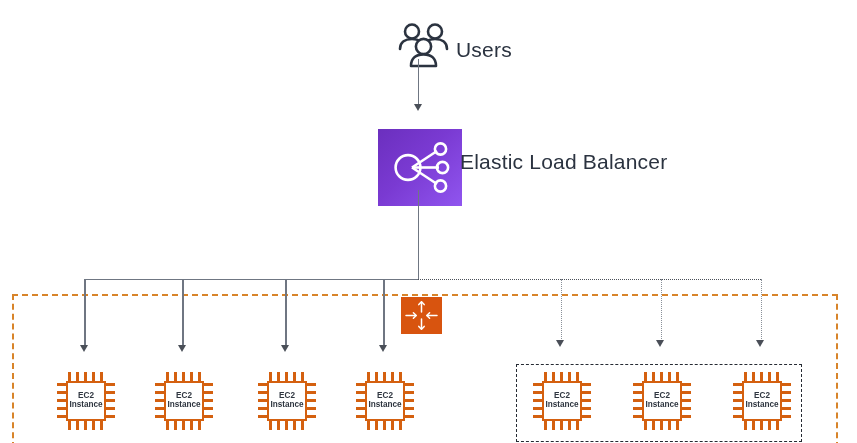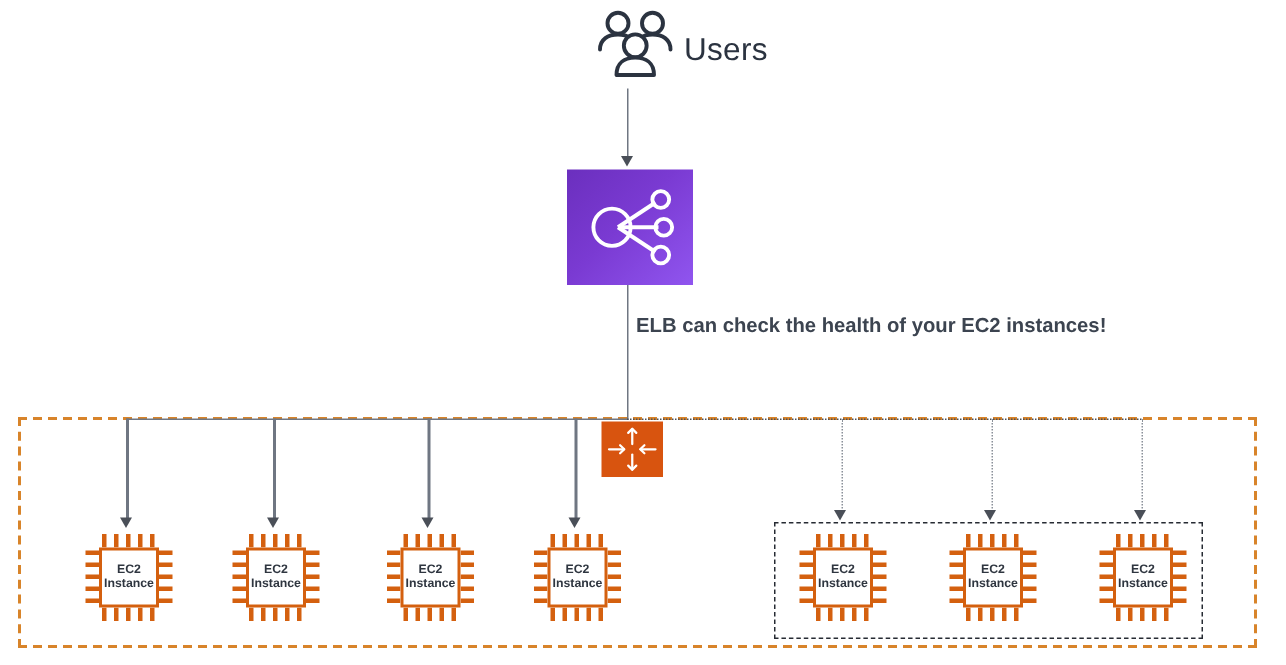--- a/index.html
+++ b/index.html
@@ -6,21 +6,21 @@
   body{
     width:857px;height:443px;
     background:#ffffff;
     font-family:"Liberation Sans", sans-serif;
     overflow:hidden;
     position:relative;
   }
   #stage{position:absolute;left:0;top:0;width:857px;height:443px;}
 
   
-  .node{position:absolute;}
+  .node{position:absolute;margin-top:16px;}
 
   
   #users-icon{left:396px;top:6px;width:56px;height:52px;}
   #users-label{
     left:456px;top:22px;
     font-size:21px;color:#2b3340;letter-spacing:.2px;white-space:nowrap;
   }
 
   
   #elb-icon{
@@ -108,22 +108,22 @@
         <line x1="34" y1="38.5" x2="59" y2="22"></line>
         <line x1="34" y1="38.5" x2="61" y2="38.5"></line>
         <line x1="34" y1="38.5" x2="59" y2="55"></line>
         <circle cx="30" cy="38.5" r="12.4"></circle>
         <circle cx="62.5" cy="20" r="5.6"></circle>
         <circle cx="64.5" cy="38.5" r="5.6"></circle>
         <circle cx="62.5" cy="57" r="5.6"></circle>
       </g>
     </svg>
   </div>
-
-  <div class="node" id="health-note">ELB can check the health of your EC2 instances!</div>
+  <div class="node" id="elb-label">Elastic Load Balancer</div>
+
 
   <div class="node" id="asg-boundary"></div>
 
   <div class="line vline" style="left:417.8px;top:190px;height:90px;"></div>
 
   <div class="line hline" style="left:84px;top:279px;width:335px;"></div>
 
   <div class="dot-h" style="left:418px;top:279px;width:343px;"></div>
 
   <div class="line vline" style="left:84.3px;top:279px;height:67px;"></div>

